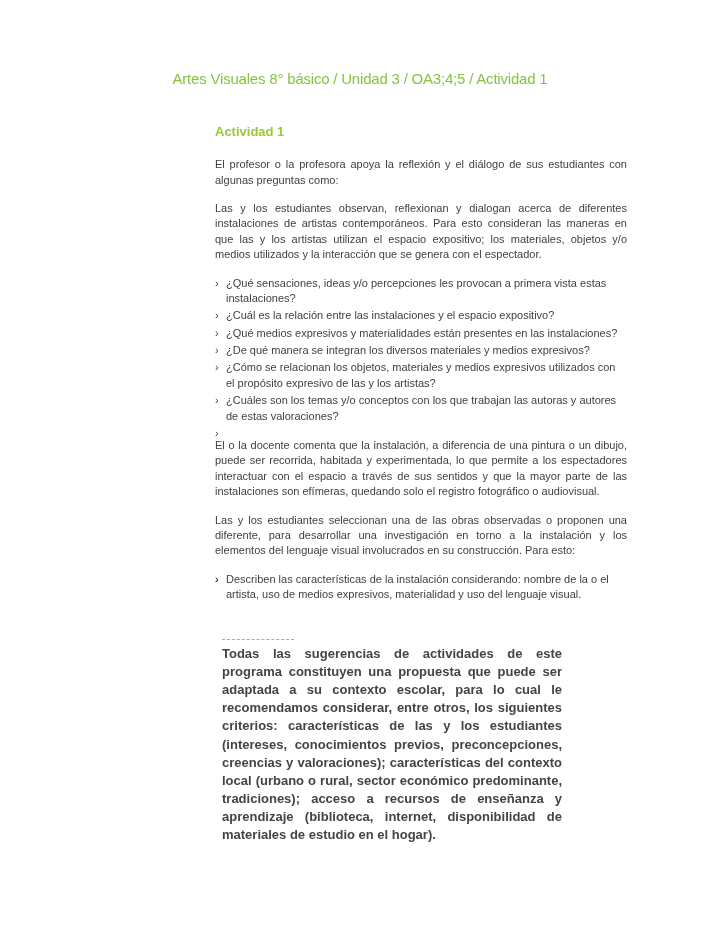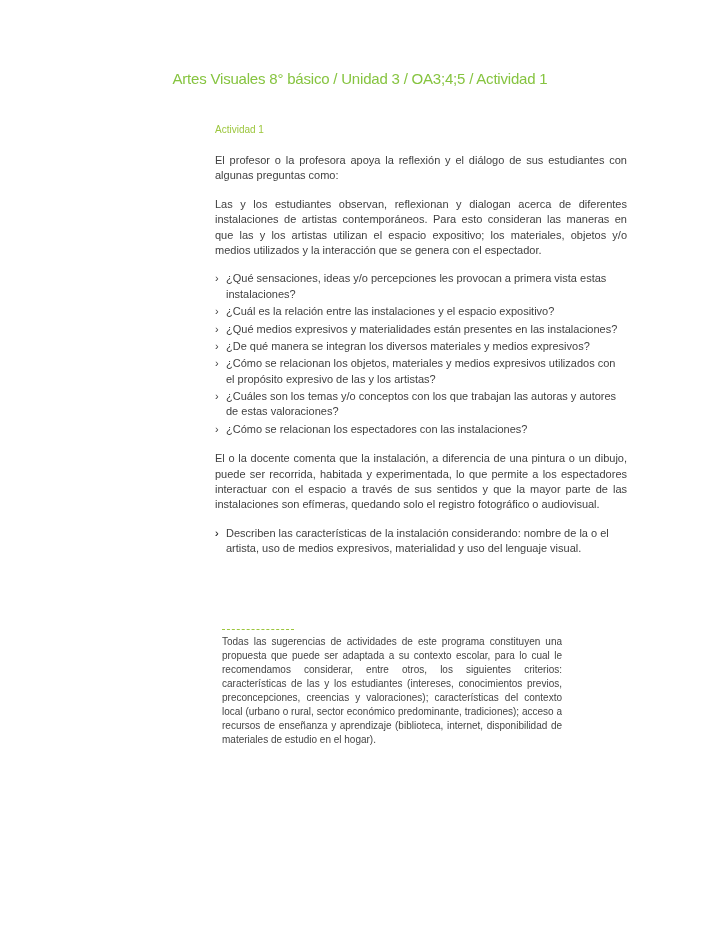--- a/index.html
+++ b/index.html
@@ -30,22 +30,22 @@
     color: #86c440;
   }
   .content {
     margin-left: 215px;
     width: 412px;
     font-size: 11px;
     line-height: 1.4;
   }
   .activity-heading {
     margin: 36px 0 16px 0;
-    font-size: 10px;
-    font-weight: 400;
+    font-size: 13px;
+    font-weight: 700;
     color: #9cc63d;
   }
   .content p {
     margin: 0 0 13px 0;
     text-align: justify;
   }
   .content p.no-gap-top {
     margin-top: 14px;
   }
   ul.bullet-list {
@@ -61,26 +61,27 @@
     padding-left: 11px;
     margin: 0 0 2px 0;
   }
   ul.bullet-list li .bullet {
     position: absolute;
     left: 0;
     top: 0;
     color: #3f3f3f;
   }
   .footnote {
-    margin: 72px 0 0 7px;
+    margin: 36px 0 0 7px;
     width: 340px;
-    font-size: 10px;
+    font-size: 13px;
     line-height: 1.4;
     text-align: justify;
     color: #444444;
+    font-weight: bold;
   }
   .footnote-rule {
     width: 72px;
     height: 0;
     border-top: 1px dashed #9cc63d;
     margin-bottom: 5px;
   }
 </style>
 </head>
 <body>
@@ -117,26 +118,26 @@
       <li>
         <span class="bullet">›</span>
         <span>¿Cómo se relacionan los objetos, materiales y medios expresivos utilizados con el propósito expresivo de las y los artistas?</span>
       </li>
       <li>
         <span class="bullet">›</span>
         <span>¿Cuáles son los temas y/o conceptos con los que trabajan las autoras y autores de estas valoraciones?</span>
       </li>
       <li>
         <span class="bullet">›</span>
-        <span>¿Cómo se relacionan los espectadores con las instalaciones?</span>
       </li>
     </ul>
 
     <p class="no-gap-top">El o la docente comenta que la instalación, a diferencia de una pintura o un dibujo, puede ser recorrida, habitada y experimentada, lo que permite a los espectadores interactuar con el espacio a través de sus sentidos y que la mayor parte de las instalaciones son efímeras, quedando solo el registro fotográfico o audiovisual.</p>
 
+    <p>Las y los estudiantes seleccionan una de las obras observadas o proponen una diferente, para desarrollar una investigación en torno a la instalación y los elementos del lenguaje visual involucrados en su construcción. Para esto:</p>
 
     <ul class="bullet-list">
       <li>
         <span class="bullet">›</span>
       </li>
       <li>
         <span class="bullet">›</span>
         <span>Describen las características de la instalación considerando: nombre de la o el artista, uso de medios expresivos, materialidad y uso del lenguaje visual.</span>
       </li>
     </ul>

